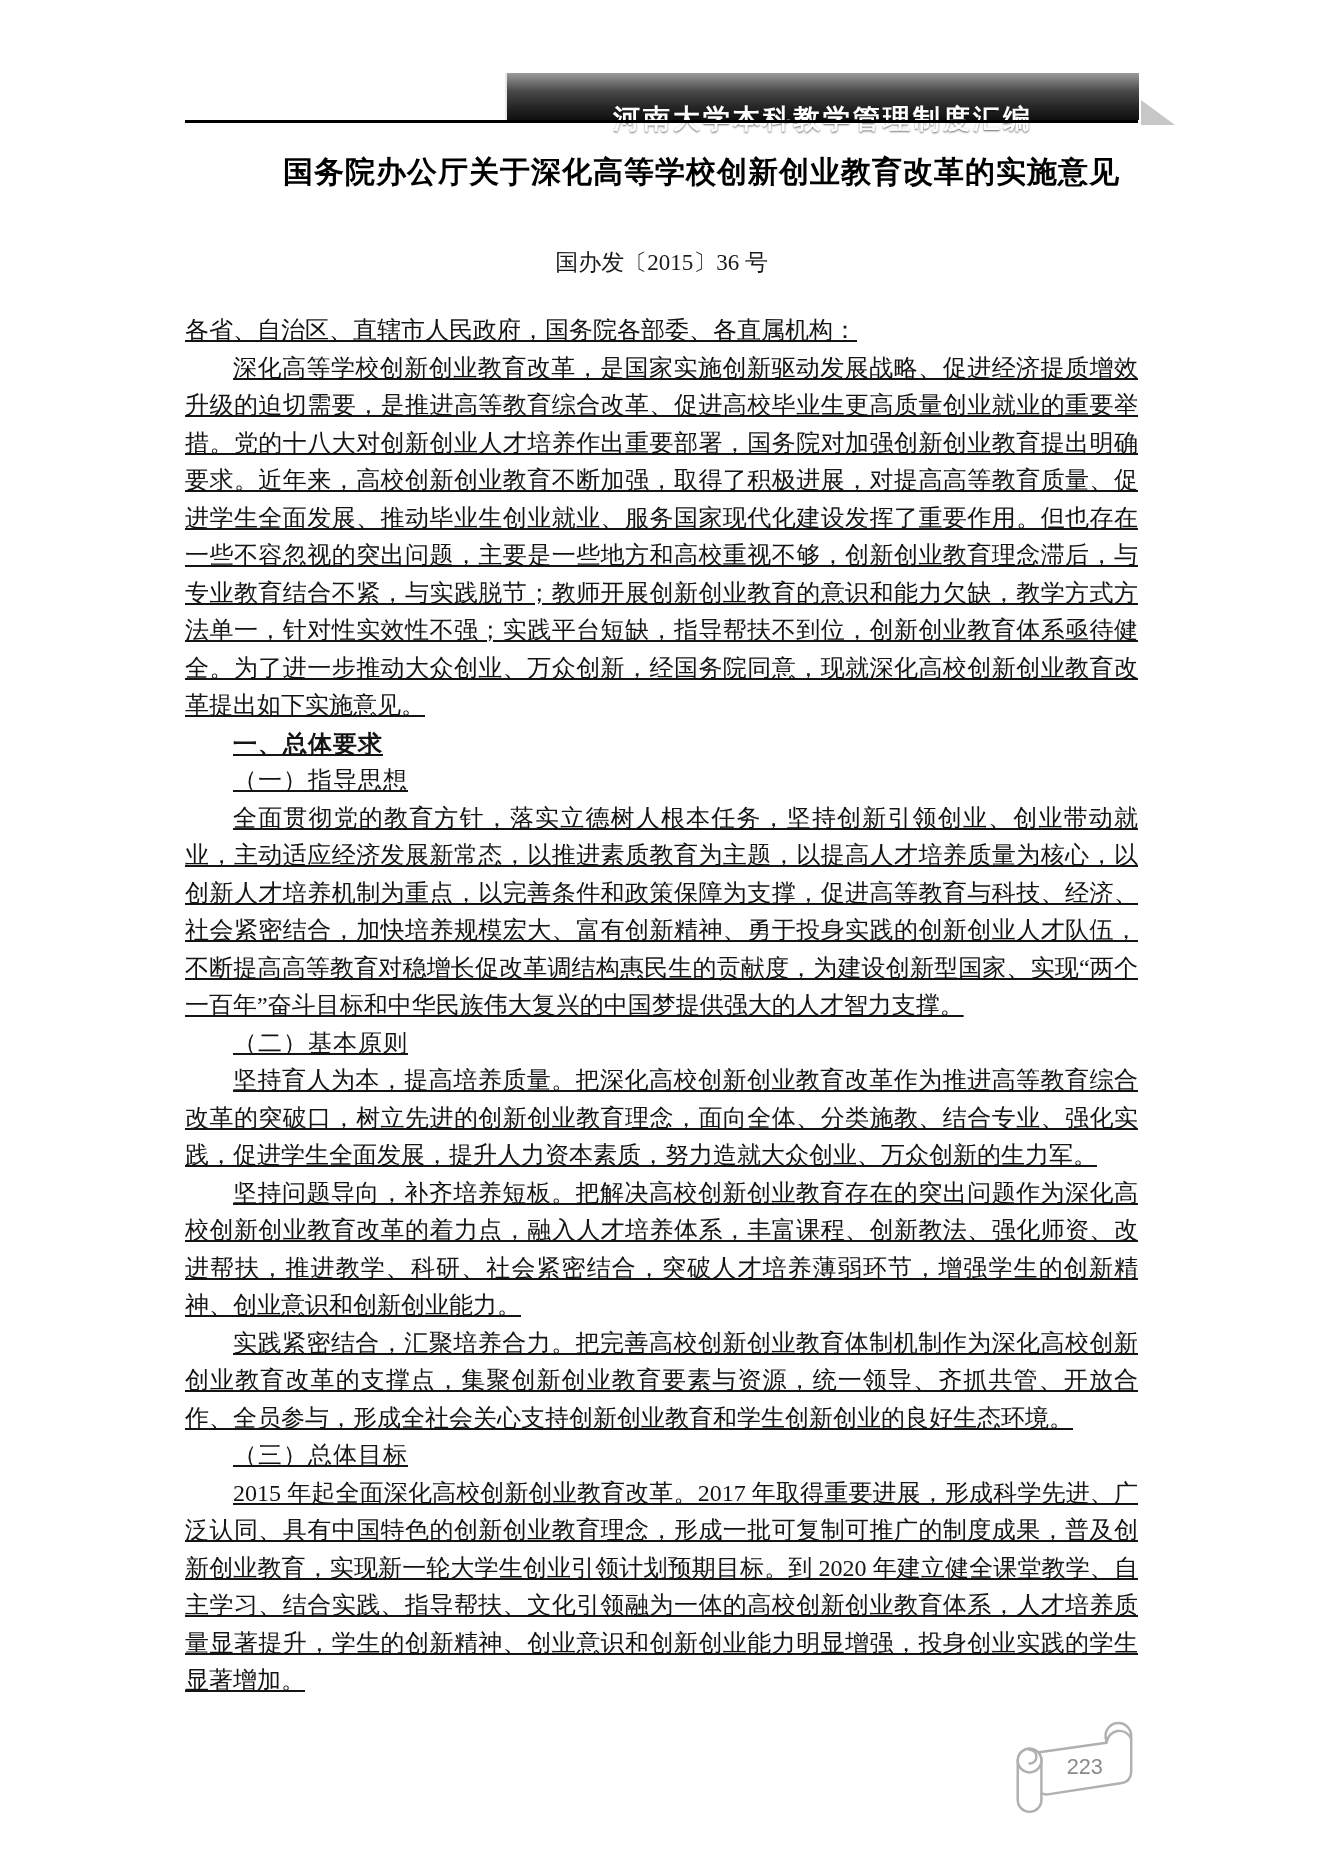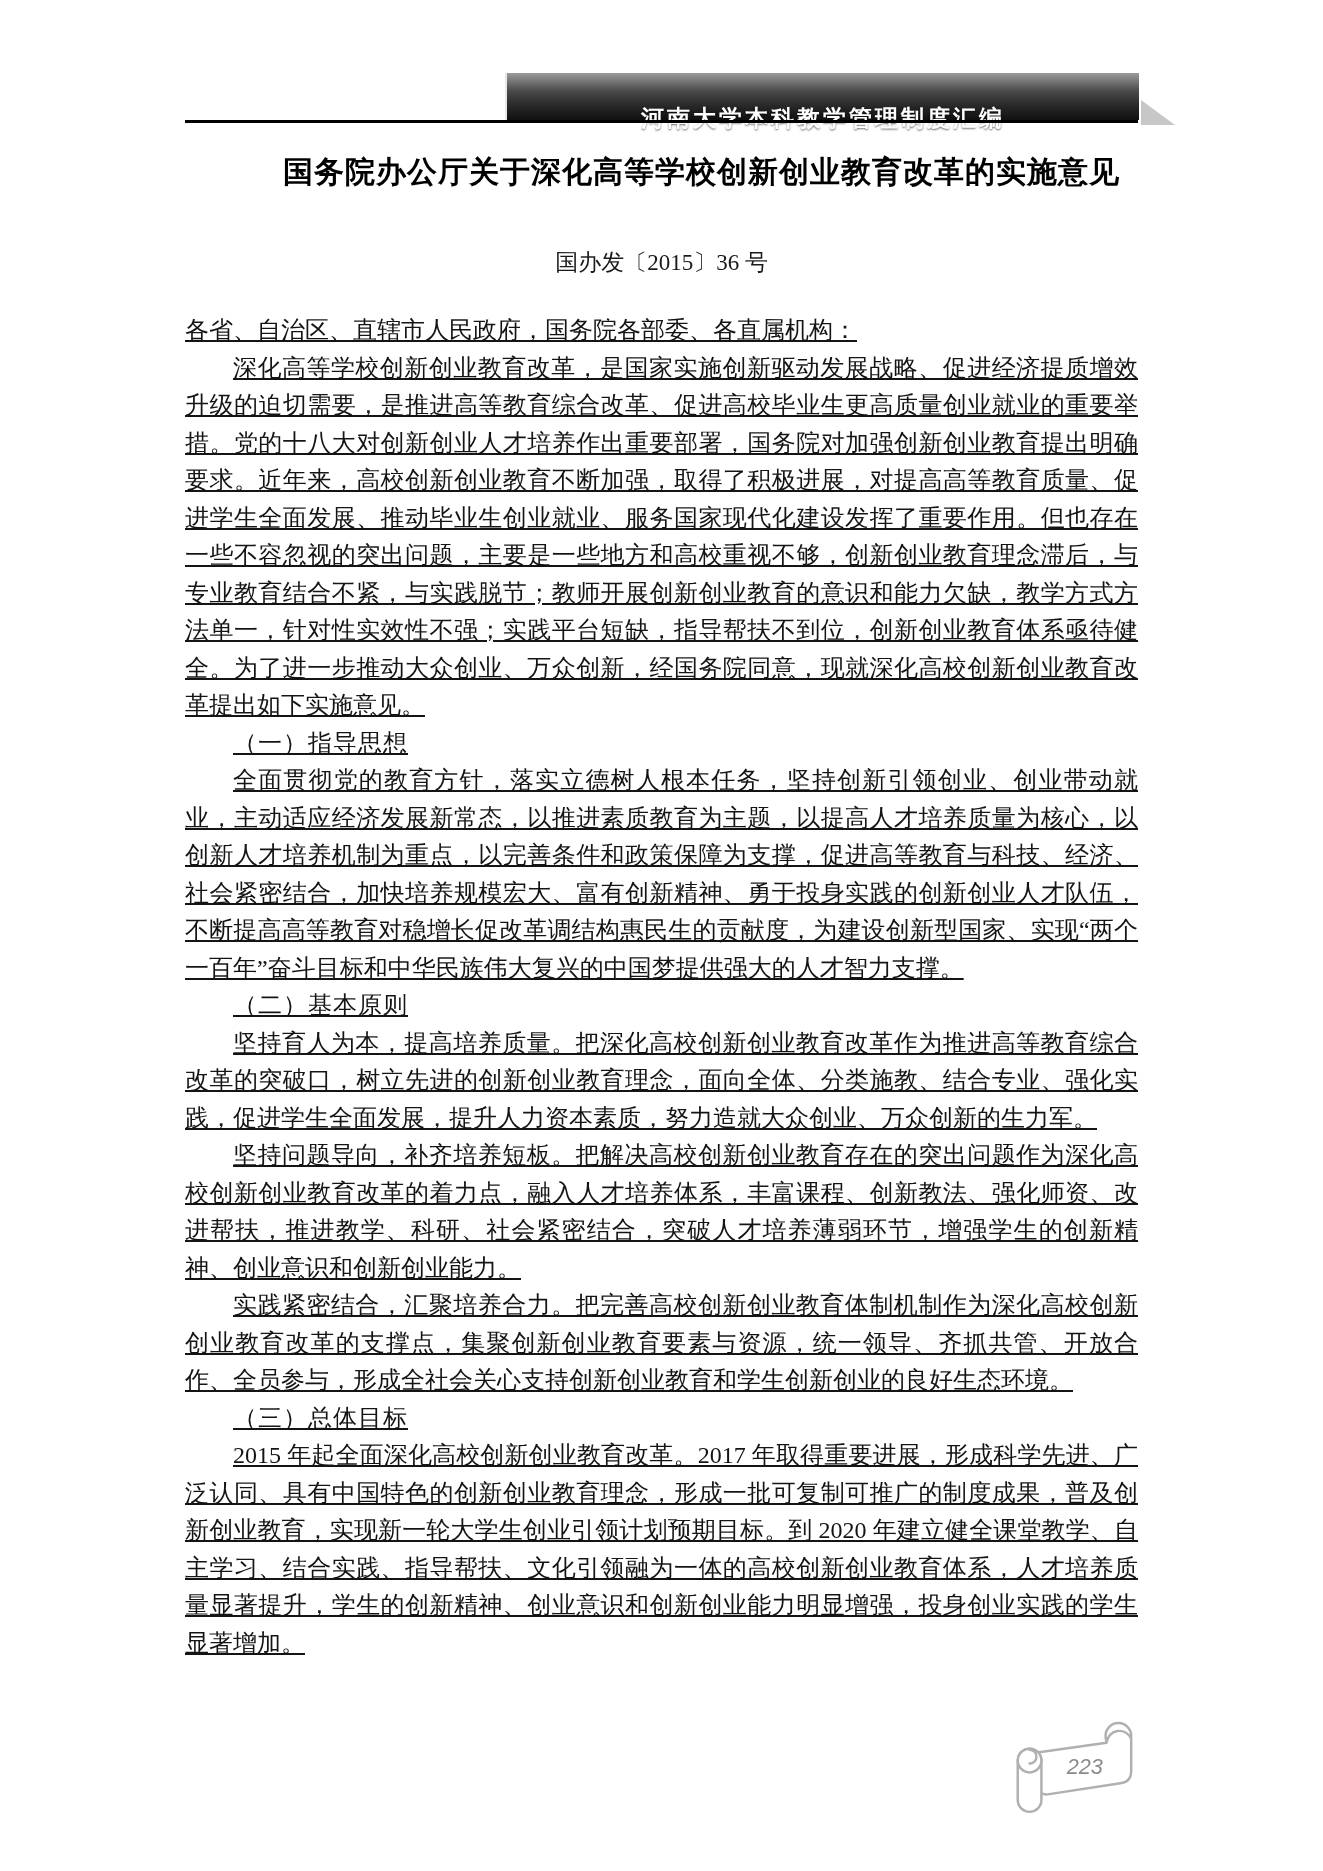--- a/index.html
+++ b/index.html
@@ -21,21 +21,21 @@
     width: 632px;
     height: 47px;
     background: linear-gradient(180deg, #9c9c9c 0%, #4a4a4a 38%, #262626 72%, #101010 100%);
     border-left: 2px solid #e9e9e9;
     display: flex;
     align-items: center;
     justify-content: center;
   }
   .header-banner .banner-title {
     color: #ffffff;
-    font-size: 23px;
+    font-size: 27px;
     font-weight: bold;
     letter-spacing: 3px;
     white-space: nowrap;
     text-shadow: 0 1px 2px rgba(0,0,0,0.6);
     margin-top: 44px;
   }
   .header-rule {
     position: absolute;
     left: 185px;
     top: 120px;
@@ -96,41 +96,41 @@
   }
   .doc-body p.sub-heading { letter-spacing: 1px; }
 
   
   .footer-scroll {
     position: absolute;
     left: 998px;
     top: 1708px;
     width: 148px;
     height: 116px;
-    font-style: italic;
   }
   .footer-scroll svg { display: block; }
 </style>
 </head>
 <body>
 
 <div class="page">
 
   <div class="header-banner">
     <span class="banner-title">河南大学本科教学管理制度汇编</span>
   </div>
   <div class="header-rule"></div>
   <div class="header-arrow"></div>
 
   <div class="doc-title">国务院办公厅关于深化高等学校创新创业教育改革的实施意见</div>
   <div class="doc-number">国办发〔2015〕36 号</div>
 
   <div class="doc-body">
     <p class="salutation">各省、自治区、直辖市人民政府，国务院各部委、各直属机构：</p>
     <p class="para">深化高等学校创新创业教育改革，是国家实施创新驱动发展战略、促进经济提质增效升级的迫切需要，是推进高等教育综合改革、促进高校毕业生更高质量创业就业的重要举措。党的十八大对创新创业人才培养作出重要部署，国务院对加强创新创业教育提出明确要求。近年来，高校创新创业教育不断加强，取得了积极进展，对提高高等教育质量、促进学生全面发展、推动毕业生创业就业、服务国家现代化建设发挥了重要作用。但也存在一些不容忽视的突出问题，主要是一些地方和高校重视不够，创新创业教育理念滞后，与专业教育结合不紧，与实践脱节；教师开展创新创业教育的意识和能力欠缺，教学方式方法单一，针对性实效性不强；实践平台短缺，指导帮扶不到位，创新创业教育体系亟待健全。为了进一步推动大众创业、万众创新，经国务院同意，现就深化高校创新创业教育改革提出如下实施意见。</p>
+    <p class="section-heading">一、总体要求</p>
     <p class="sub-heading">（一）指导思想</p>
     <p class="para">全面贯彻党的教育方针，落实立德树人根本任务，坚持创新引领创业、创业带动就业，主动适应经济发展新常态，以推进素质教育为主题，以提高人才培养质量为核心，以创新人才培养机制为重点，以完善条件和政策保障为支撑，促进高等教育与科技、经济、社会紧密结合，加快培养规模宏大、富有创新精神、勇于投身实践的创新创业人才队伍，不断提高高等教育对稳增长促改革调结构惠民生的贡献度，为建设创新型国家、实现“两个一百年”奋斗目标和中华民族伟大复兴的中国梦提供强大的人才智力支撑。</p>
     <p class="sub-heading">（二）基本原则</p>
     <p class="para">坚持育人为本，提高培养质量。把深化高校创新创业教育改革作为推进高等教育综合改革的突破口，树立先进的创新创业教育理念，面向全体、分类施教、结合专业、强化实践，促进学生全面发展，提升人力资本素质，努力造就大众创业、万众创新的生力军。</p>
     <p class="para">坚持问题导向，补齐培养短板。把解决高校创新创业教育存在的突出问题作为深化高校创新创业教育改革的着力点，融入人才培养体系，丰富课程、创新教法、强化师资、改进帮扶，推进教学、科研、社会紧密结合，突破人才培养薄弱环节，增强学生的创新精神、创业意识和创新创业能力。</p>
     <p class="para">实践紧密结合，汇聚培养合力。把完善高校创新创业教育体制机制作为深化高校创新创业教育改革的支撑点，集聚创新创业教育要素与资源，统一领导、齐抓共管、开放合作、全员参与，形成全社会关心支持创新创业教育和学生创新创业的良好生态环境。</p>
     <p class="sub-heading">（三）总体目标</p>
     <p class="para">2015 年起全面深化高校创新创业教育改革。2017 年取得重要进展，形成科学先进、广泛认同、具有中国特色的创新创业教育理念，形成一批可复制可推广的制度成果，普及创新创业教育，实现新一轮大学生创业引领计划预期目标。到 2020 年建立健全课堂教学、自主学习、结合实践、指导帮扶、文化引领融为一体的高校创新创业教育体系，人才培养质量显著提升，学生的创新精神、创业意识和创新创业能力明显增强，投身创业实践的学生显著增加。</p>
   </div>
 

